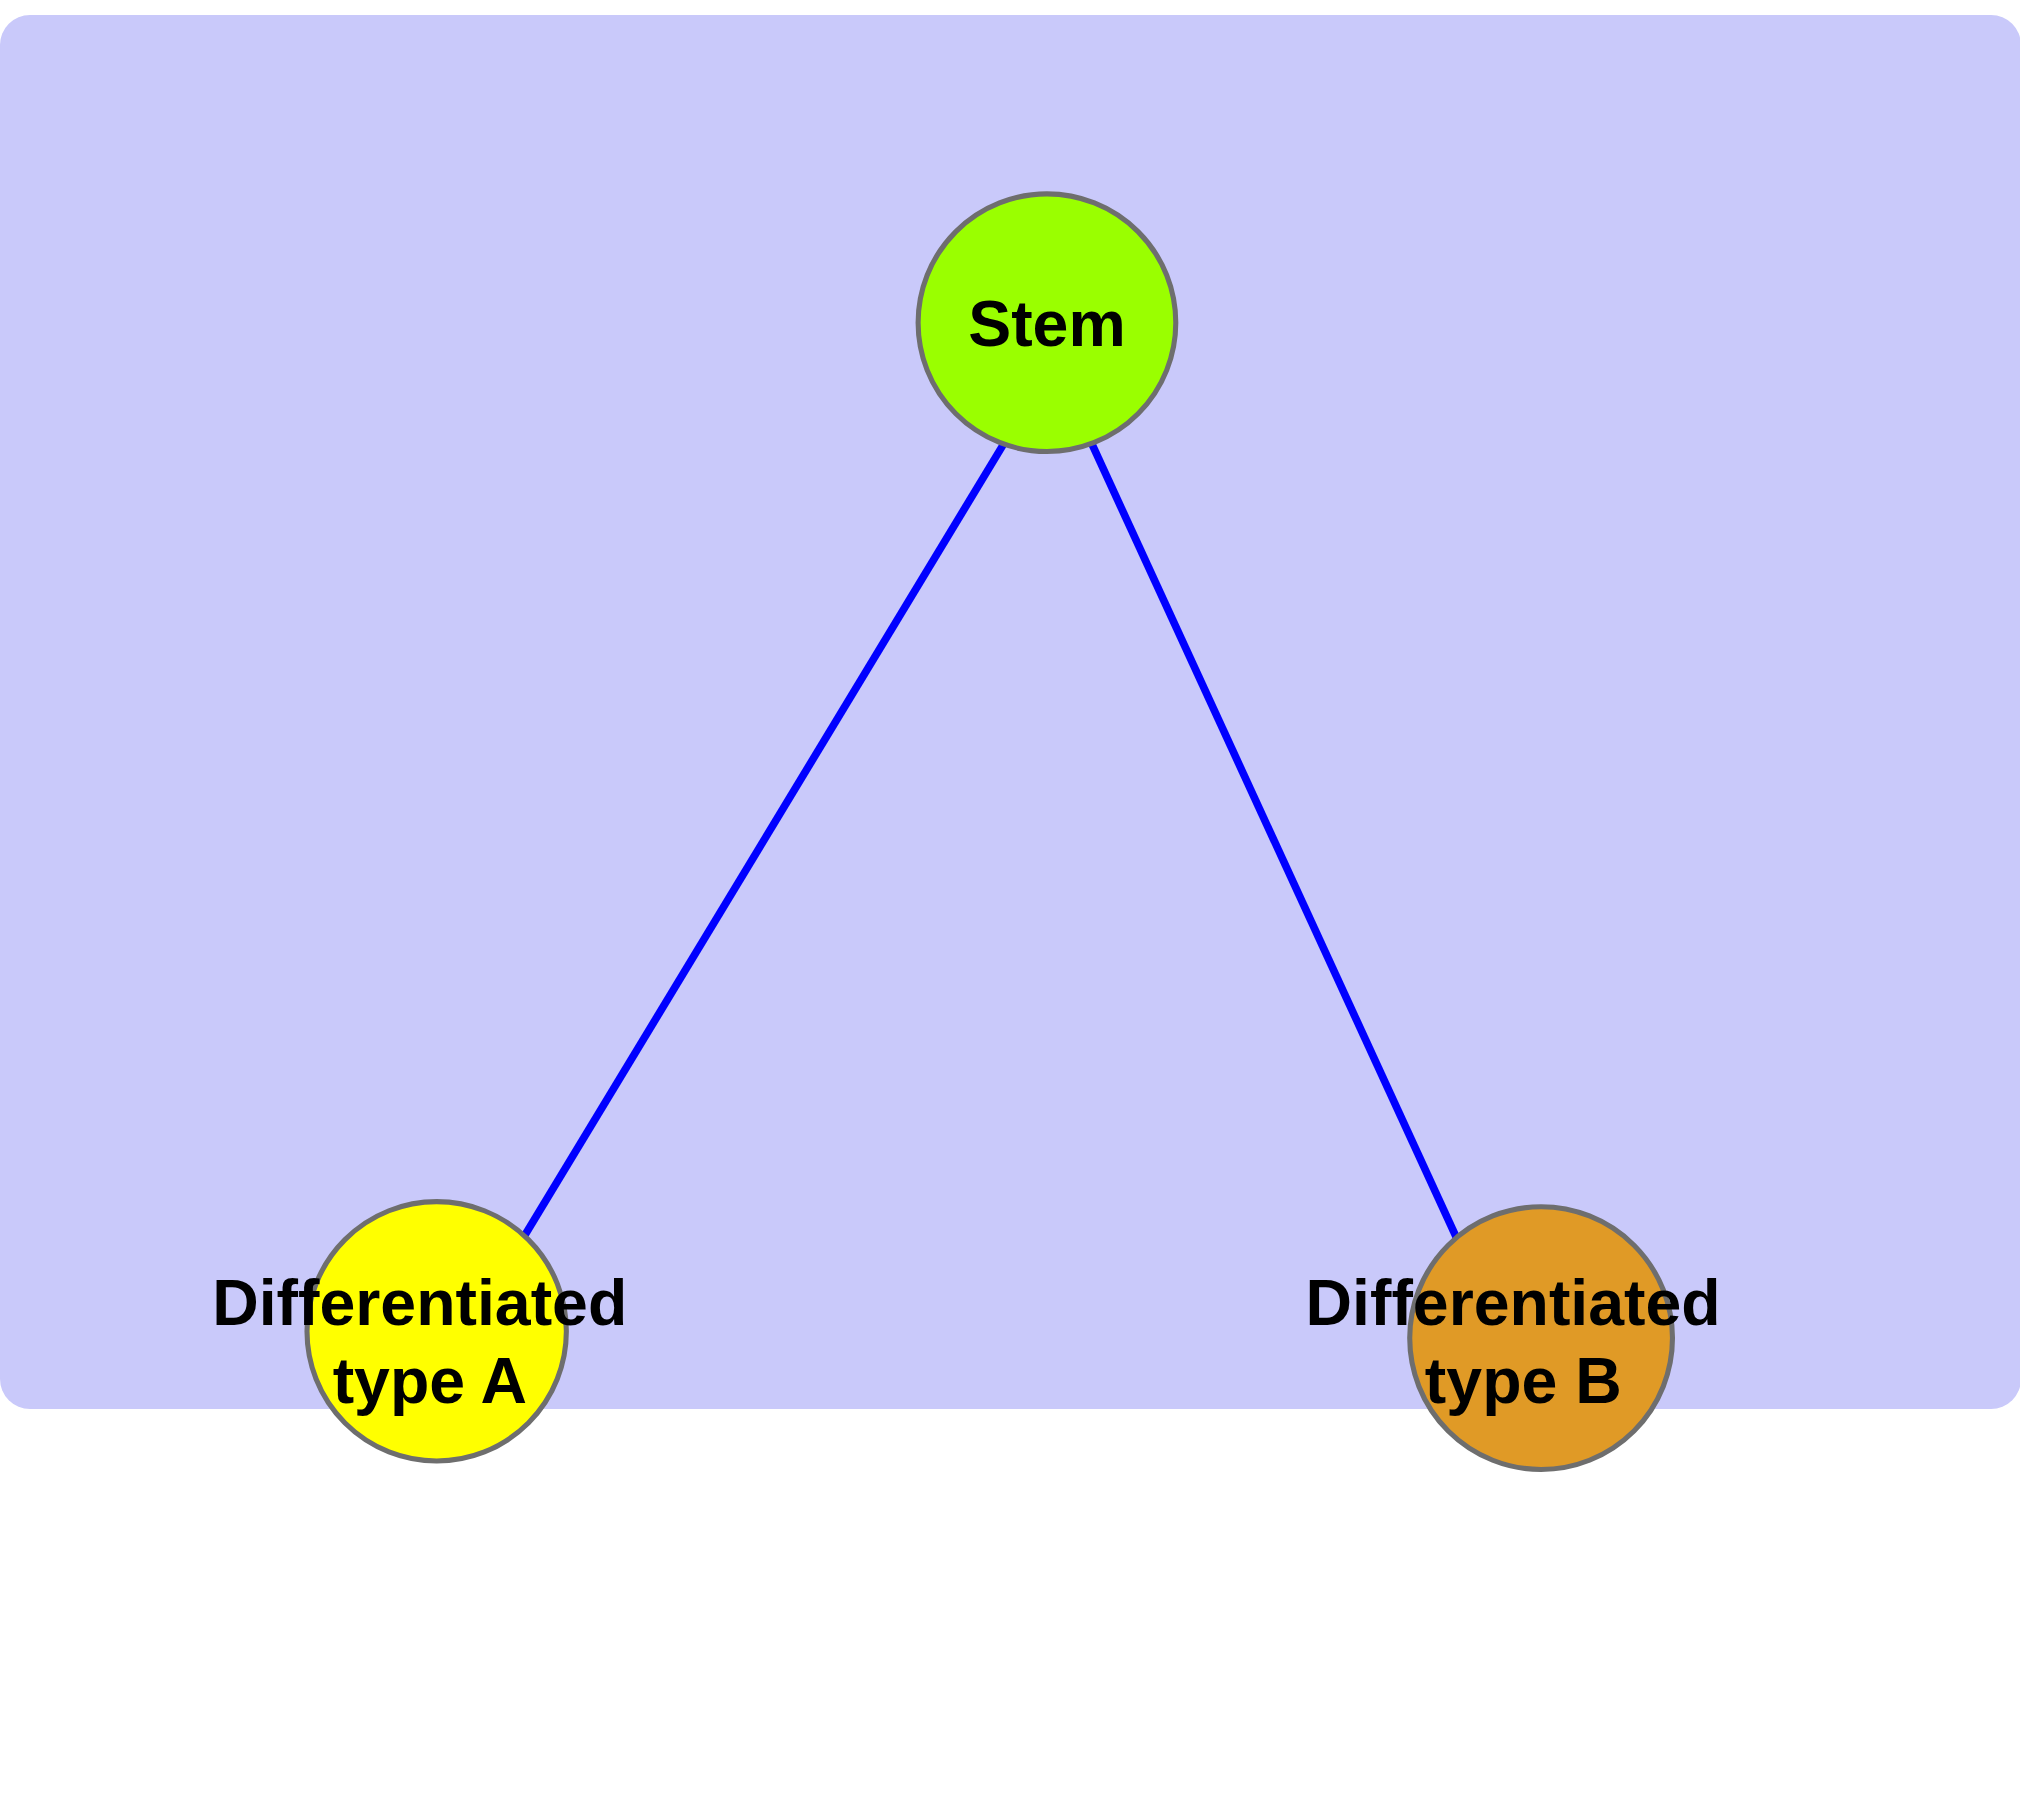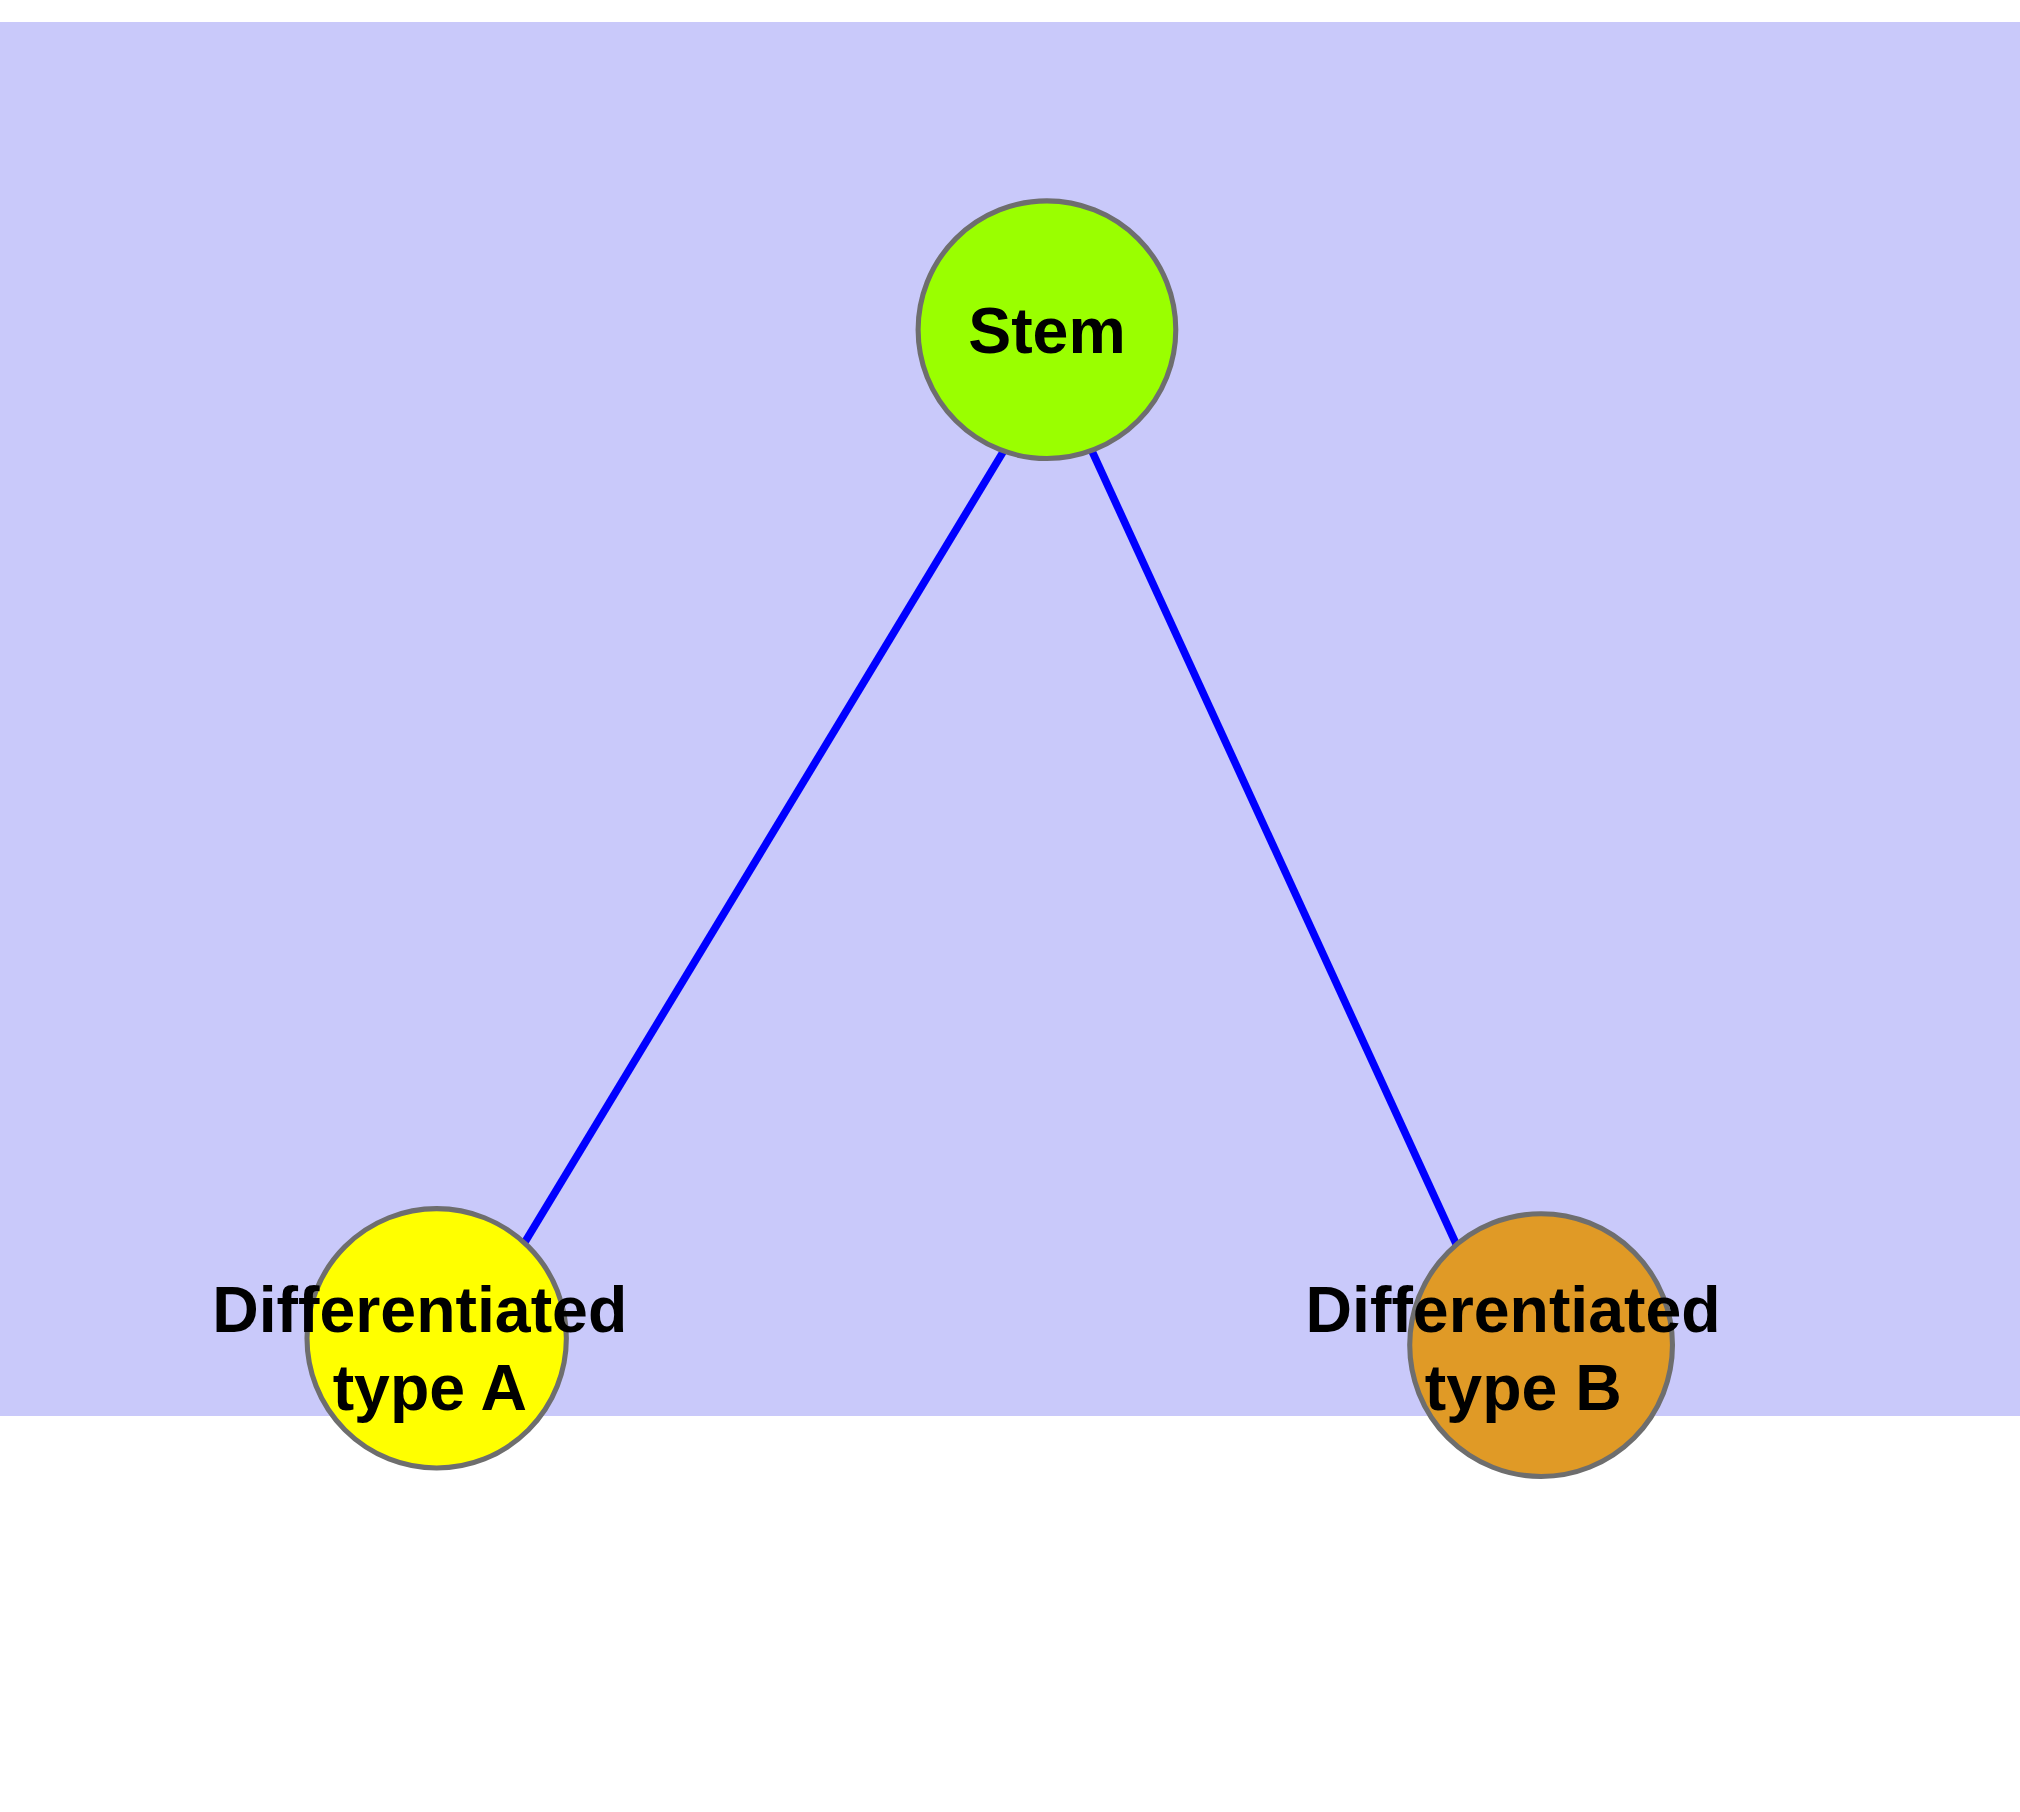--- a/index.html
+++ b/index.html
@@ -11,24 +11,25 @@
     position: relative;
     width: 2021px;
     height: 1812px;
     background: #ffffff;
     overflow: hidden;
     font-family: "Liberation Sans", sans-serif;
   }
   #canvas {
     position: absolute;
     left: 0;
-    top: 22px;
+    top: 15px;
     width: 2021px;
     height: 1394px;
     background: #c9c9fa;
+    border-radius: 30px;
   }
   svg.graph {
     position: absolute;
     left: 0;
     top: 0;
     width: 2021px;
     height: 1802px;
     display: block;
   }
   .edge-line {

